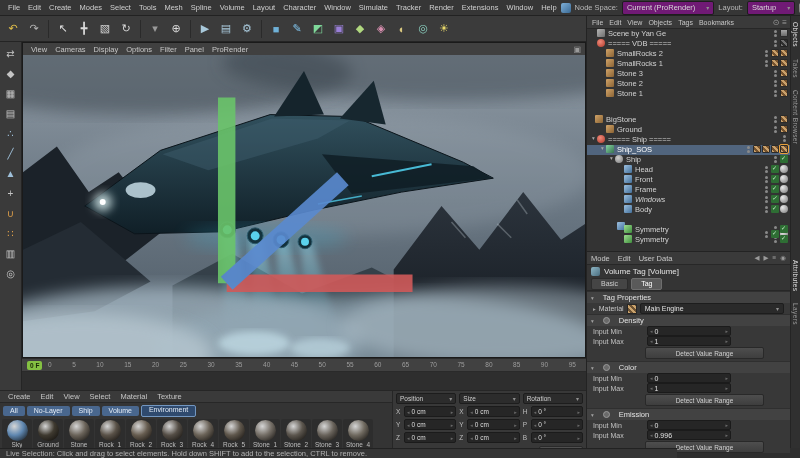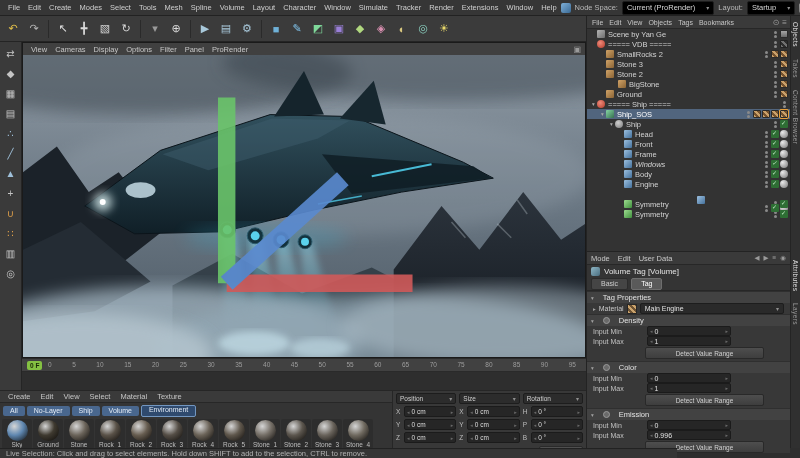--- a/index.html
+++ b/index.html
@@ -7,21 +7,21 @@
         font-family:"Liberation Sans",sans-serif;font-size:8px;overflow:hidden;user-select:none}
   .abs{position:absolute}
 
   
   #menubar{left:0;top:0;width:800px;height:16px;background:#363636;border-bottom:1px solid #222;
            display:flex;align-items:center;padding:0 4px;box-sizing:border-box;white-space:nowrap;overflow:hidden}
   #mb-items{display:flex;align-items:center}
   .mb-item{padding:0 4px;font-size:7.5px;color:#cfcfcf;cursor:default}
   #mb-right{margin-left:auto;display:flex;align-items:center;gap:4px;padding-right:2px}
   .mb-lbl{font-size:7.5px;color:#b8b8b8}
-  .mb-select{display:flex;align-items:center;gap:11px;background:#000000;border:1px solid #1d1d1d;
+  .mb-select{display:flex;align-items:center;gap:11px;background:#701a75;border:1px solid #1d1d1d;
              border-radius:2px;height:12px;padding:0 4px;font-size:7.5px;color:#d8d8d8}
   .caret{font-size:6px;color:#8f8f8f}
   .mb-ico{width:10px;height:10px;border-radius:2px;background:linear-gradient(135deg,#7fb0d8,#3a6a95)}
   .mb-ico2{width:10px;height:10px;border-radius:2px;background:linear-gradient(135deg,#9a9a9a,#5a5a5a)}
 
   
   #toolbar{left:0;top:16px;width:586px;height:26px;background:#3b3b3b;border-bottom:1px solid #242424;
            display:flex;align-items:center;gap:1px;padding:0 3px;box-sizing:border-box}
   .tb-btn{width:20px;height:20px;border-radius:3px;display:flex;align-items:center;justify-content:center;
           font-size:11px;color:#cfcfcf;background:transparent}
@@ -88,21 +88,21 @@
   #apply-btn{background:linear-gradient(#505050,#3f3f3f);border:1px solid #2a2a2a;border-radius:2px;
              font-size:7px;color:#d8d8d8;padding:1px 12px}
 
   
   #right-panel{left:586px;top:16px;width:204px;height:432px;background:#333;border-left:1px solid #232323;box-sizing:border-box}
   #om-menu{height:12px;background:#3a3a3a;border-bottom:1px solid #272727;display:flex;align-items:center;
            gap:2px;padding:0 3px;font-size:7px;color:#c6c6c6}
   .om-menu-item{padding:0 2px}
   #om-menu-icons{margin-left:auto;display:flex;gap:3px;color:#9f9f9f;font-size:8px}
   #om-tree{height:222px;overflow:hidden;background:#333}
-  .om-row{height:10px;display:flex;align-items:center;font-size:7.5px;color:#d2d2d2;padding-right:2px}
+  .om-row{height:10px;display:flex;align-items:flex-start;font-size:7.5px;color:#d2d2d2;padding-right:2px}
   .om-row.sel{background:#51657e;color:#fff}
   .om-arrow{width:7px;font-size:5.5px;color:#a8a8a8;text-align:center;flex:0 0 7px}
   .oi{width:8px;height:8px;margin:0 3px 0 0;border-radius:1px;flex:0 0 8px}
   .oi-scene{background:linear-gradient(135deg,#b5b5b5,#6e6e6e)}
   .oi-null-red{background:radial-gradient(circle at 40% 35%,#f08a7a,#b03a2a);border-radius:50%}
   .oi-mesh{background:linear-gradient(135deg,#d2a468,#8a6334)}
   .oi-volume{background:linear-gradient(135deg,#86d6a4,#35714e)}
   .oi-null{background:radial-gradient(circle at 40% 35%,#cfcfcf,#7a7a7a);border-radius:50%}
   .oi-connect{background:linear-gradient(135deg,#9cc0e0,#44719c)}
   .oi-symmetry{background:linear-gradient(135deg,#9ede90,#3f8f3d)}
@@ -565,20 +565,33 @@
               <span class="dot"></span>
               <span class="dot"></span>
             </span>
             <span class="chip tex"></span>
             <span class="chip tex"></span>
           </span>
         </div>
         <div class="om-row" style="padding-left: 12px;">
           <span class="om-arrow"></span>
           <span class="oi oi-mesh"></span>
+          <span class="om-label">SmallRocks 1</span>
+          <span class="om-right">
+            <span class="dots">
+              <span class="dot"></span>
+              <span class="dot"></span>
+            </span>
+            <span class="chip tex"></span>
+            <span class="chip tex"></span>
+          </span>
+        </div>
+        <div class="om-row" style="padding-left: 12px;">
+          <span class="om-arrow"></span>
+          <span class="oi oi-mesh"></span>
           <span class="om-label">Stone 3</span>
           <span class="om-right">
             <span class="dots">
               <span class="dot"></span>
               <span class="dot"></span>
             </span>
             <span class="chip tex"></span>
           </span>
         </div>
         <div class="om-row" style="padding-left: 12px;">
@@ -586,21 +599,33 @@
           <span class="oi oi-mesh"></span>
           <span class="om-label">Stone 2</span>
           <span class="om-right">
             <span class="dots">
               <span class="dot"></span>
               <span class="dot"></span>
             </span>
             <span class="chip tex"></span>
           </span>
         </div>
-        <div class="om-row" style="padding-left: 24px;">
+        <div class="om-row" style="padding-left: 12px;">
+          <span class="om-arrow"></span>
+          <span class="oi oi-mesh"></span>
+          <span class="om-label">Stone 1</span>
+          <span class="om-right">
+            <span class="dots">
+              <span class="dot"></span>
+              <span class="dot"></span>
+            </span>
+            <span class="chip tex"></span>
+          </span>
+        </div>
+        <div class="om-row" style="padding-left: 1px; margin-top: 16px;">
           <span class="om-arrow"></span>
           <span class="oi oi-mesh"></span>
           <span class="om-label">BigStone</span>
           <span class="om-right">
             <span class="dots">
               <span class="dot"></span>
               <span class="dot"></span>
             </span>
             <span class="chip tex"></span>
           </span>
@@ -704,33 +729,20 @@
               <span class="dot"></span>
             </span>
             <span class="chip check"></span>
             <span class="chip phong"></span>
           </span>
         </div>
         <div class="om-row" style="padding-left: 30px;">
           <span class="om-arrow"></span>
           <span class="oi oi-connect"></span>
           <span class="om-label">Body</span>
-          <span class="om-right">
-            <span class="dots">
-              <span class="dot"></span>
-              <span class="dot"></span>
-            </span>
-            <span class="chip check"></span>
-            <span class="chip phong"></span>
-          </span>
-        </div>
-        <div class="om-row" style="padding-left: 30px;">
-          <span class="om-arrow"></span>
-          <span class="oi oi-connect"></span>
-          <span class="om-label">Engine</span>
           <span class="om-right">
             <span class="dots">
               <span class="dot"></span>
               <span class="dot"></span>
             </span>
             <span class="chip check"></span>
             <span class="chip phong"></span>
           </span>
         </div>
         <div class="om-row" style="padding-left: 30px; flex-direction: column;">

